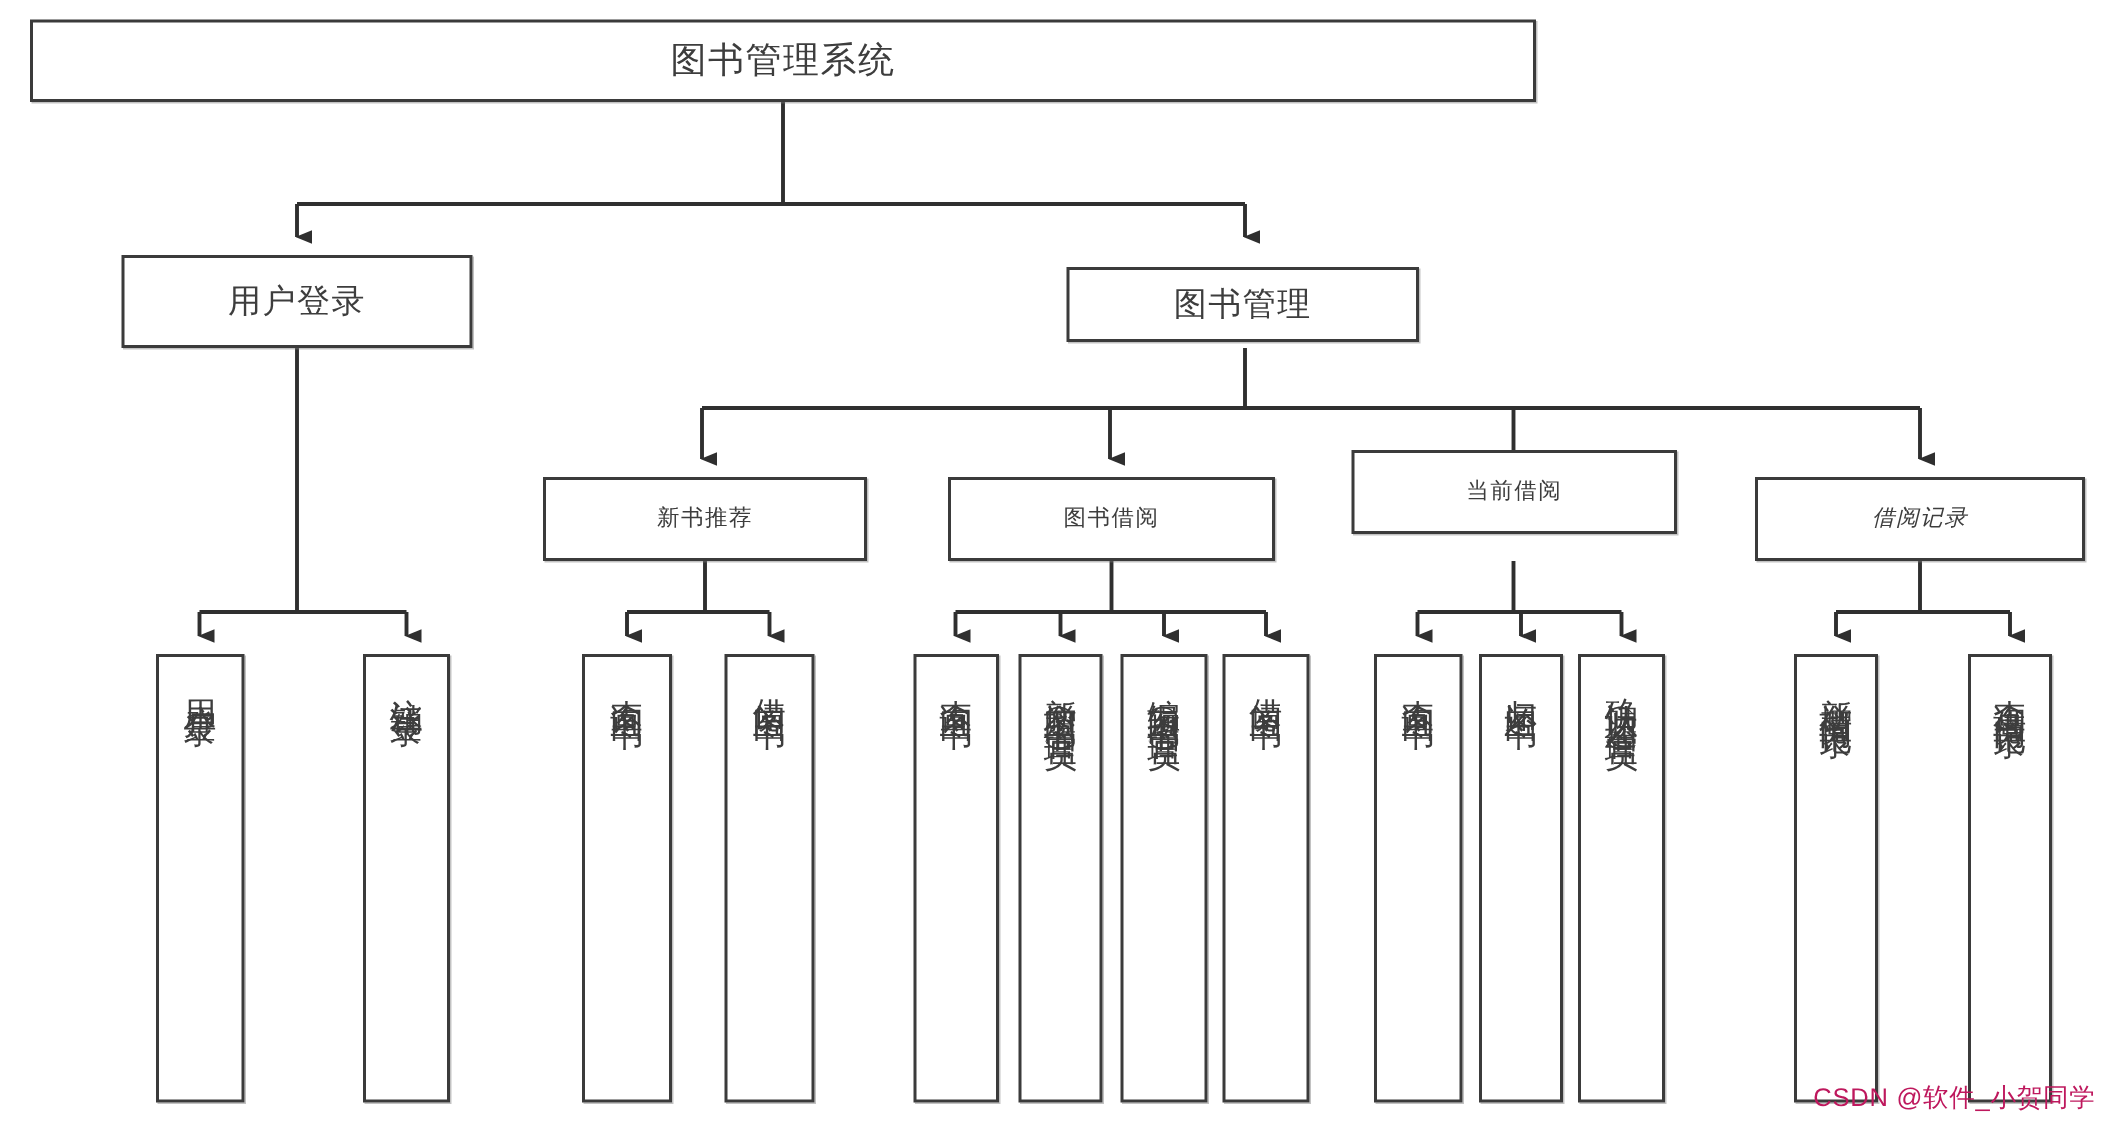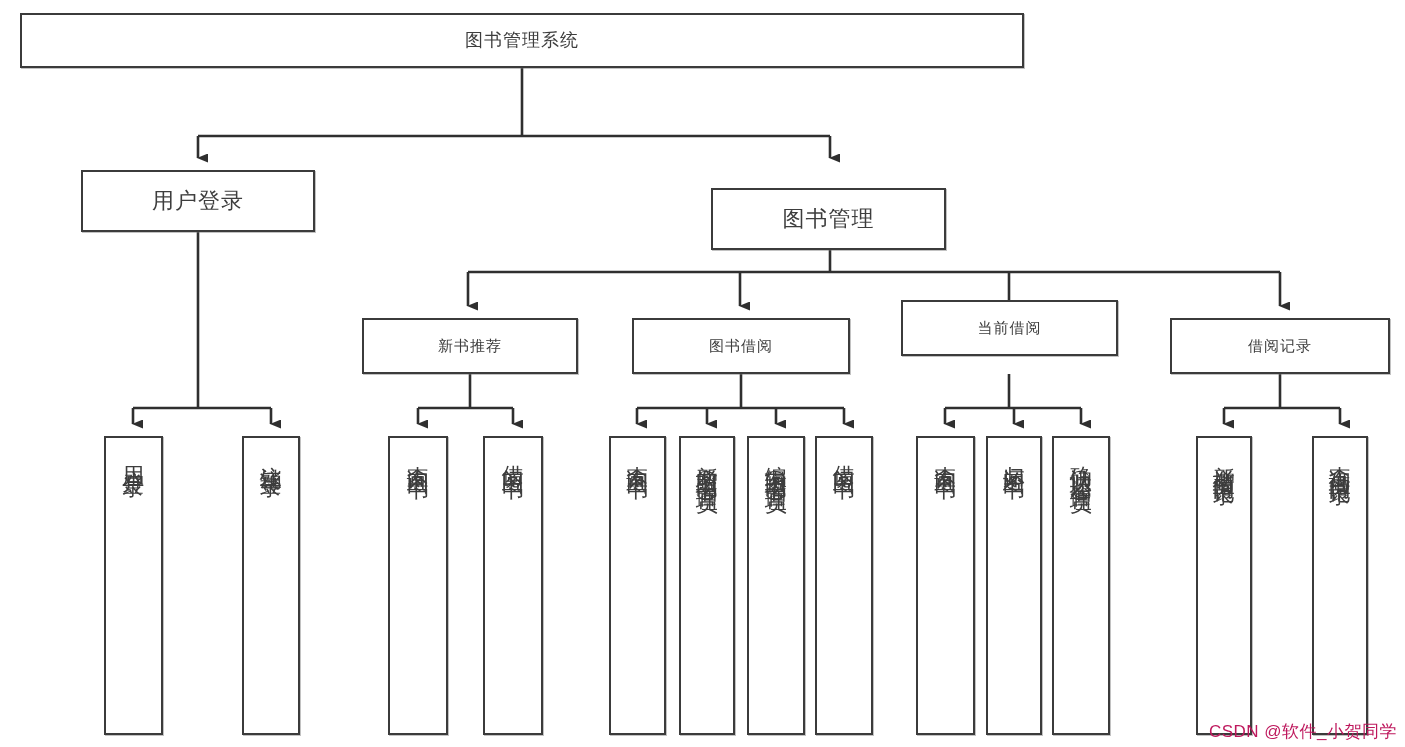--- a/index.html
+++ b/index.html
@@ -35,21 +35,21 @@
     display: flex;
     align-items: center;
     justify-content: center;
     text-align: center;
   }
   .node .label {
     color: #3d3d3d;
     letter-spacing: 1px;
     line-height: 1.25;
   }
-  .node-root .label { font-size: 18px; }
+  .node-root .label { font-size: 24px; }
   .node-l1 .label { font-size: 22px; }
   .node-l2 .label { font-size: 15px; }
 
   .node-leaf {
     align-items: flex-start;
     justify-content: center;
     padding-top: 10px;
   }
   .node-leaf .label {
     font-size: 22px;
@@ -123,34 +123,34 @@
     </g>
   </svg>
 
   <div class="node node-root" style="left:20px; top:13px; width:1004px; height:55px;">
     <span class="label">图书管理系统</span>
   </div>
 
   <div class="node node-l1" style="left:81px; top:170px; width:234px; height:62px;">
     <span class="label">用户登录</span>
   </div>
-  <div class="node node-l1" style="left:711px; top:188px; width:235px; height:62px;">
+  <div class="node node-l1" style="left:711px; top:178px; width:235px; height:50px;">
     <span class="label">图书管理</span>
   </div>
 
   <div class="node node-l2" style="left:362px; top:318px; width:216px; height:56px;">
     <span class="label">新书推荐</span>
   </div>
   <div class="node node-l2" style="left:632px; top:318px; width:218px; height:56px;">
     <span class="label">图书借阅</span>
   </div>
   <div class="node node-l2" style="left:901px; top:300px; width:217px; height:56px;">
     <span class="label">当前借阅</span>
   </div>
-  <div class="node node-l2" style="left:1170px; top:318px; width:220px; height:56px;">
+  <div class="node node-l2" style="left:1170px; top:318px; width:220px; height:56px;font-style:italic;">
     <span class="label">借阅记录</span>
   </div>
 
   <div class="node node-leaf" style="left:104px; top:436px; width:59px; height:299px;">
     <span class="label">用户登录</span>
   </div>
   <div class="node node-leaf" style="left:242px; top:436px; width:58px; height:299px;">
     <span class="label">注销登录</span>
   </div>
   <div class="node node-leaf" style="left:388px; top:436px; width:60px; height:299px;">

